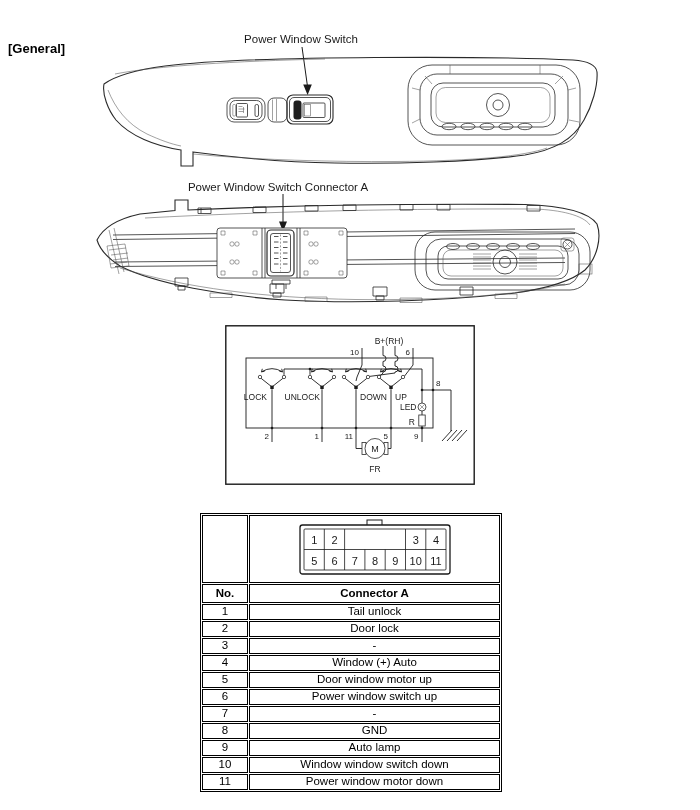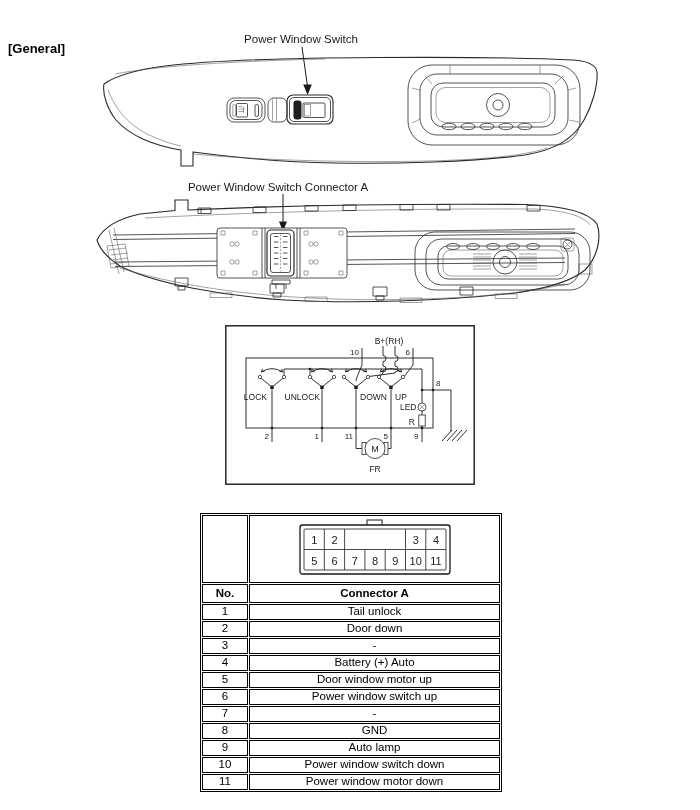--- a/index.html
+++ b/index.html
@@ -306,29 +306,29 @@
     <tr class="head-row">
       <th class="col-no">No.</th>
       <th>Connector A</th>
     </tr>
     <tr class="data-row">
       <td>1</td>
       <td>Tail unlock</td>
         </tr>
     <tr class="data-row">
       <td>2</td>
-      <td>Door down</td>
+      <td>Door lock</td>
         </tr>
     <tr class="data-row">
       <td>3</td>
       <td>-</td>
         </tr>
     <tr class="data-row">
       <td>4</td>
-      <td>Battery (+) Auto</td>
+      <td>Window (+) Auto</td>
         </tr>
     <tr class="data-row">
       <td>5</td>
       <td>Door window motor up</td>
         </tr>
     <tr class="data-row">
       <td>6</td>
       <td>Power window switch up</td>
         </tr>
     <tr class="data-row">
@@ -338,21 +338,21 @@
     <tr class="data-row">
       <td>8</td>
       <td>GND</td>
         </tr>
     <tr class="data-row">
       <td>9</td>
       <td>Auto lamp</td>
         </tr>
     <tr class="data-row">
       <td>10</td>
-      <td>Power window switch down</td>
+      <td>Window window switch down</td>
         </tr>
     <tr class="data-row">
       <td>11</td>
       <td>Power window motor down</td>
         </tr>
   </tbody>
     </table>
 
 </div>
 

